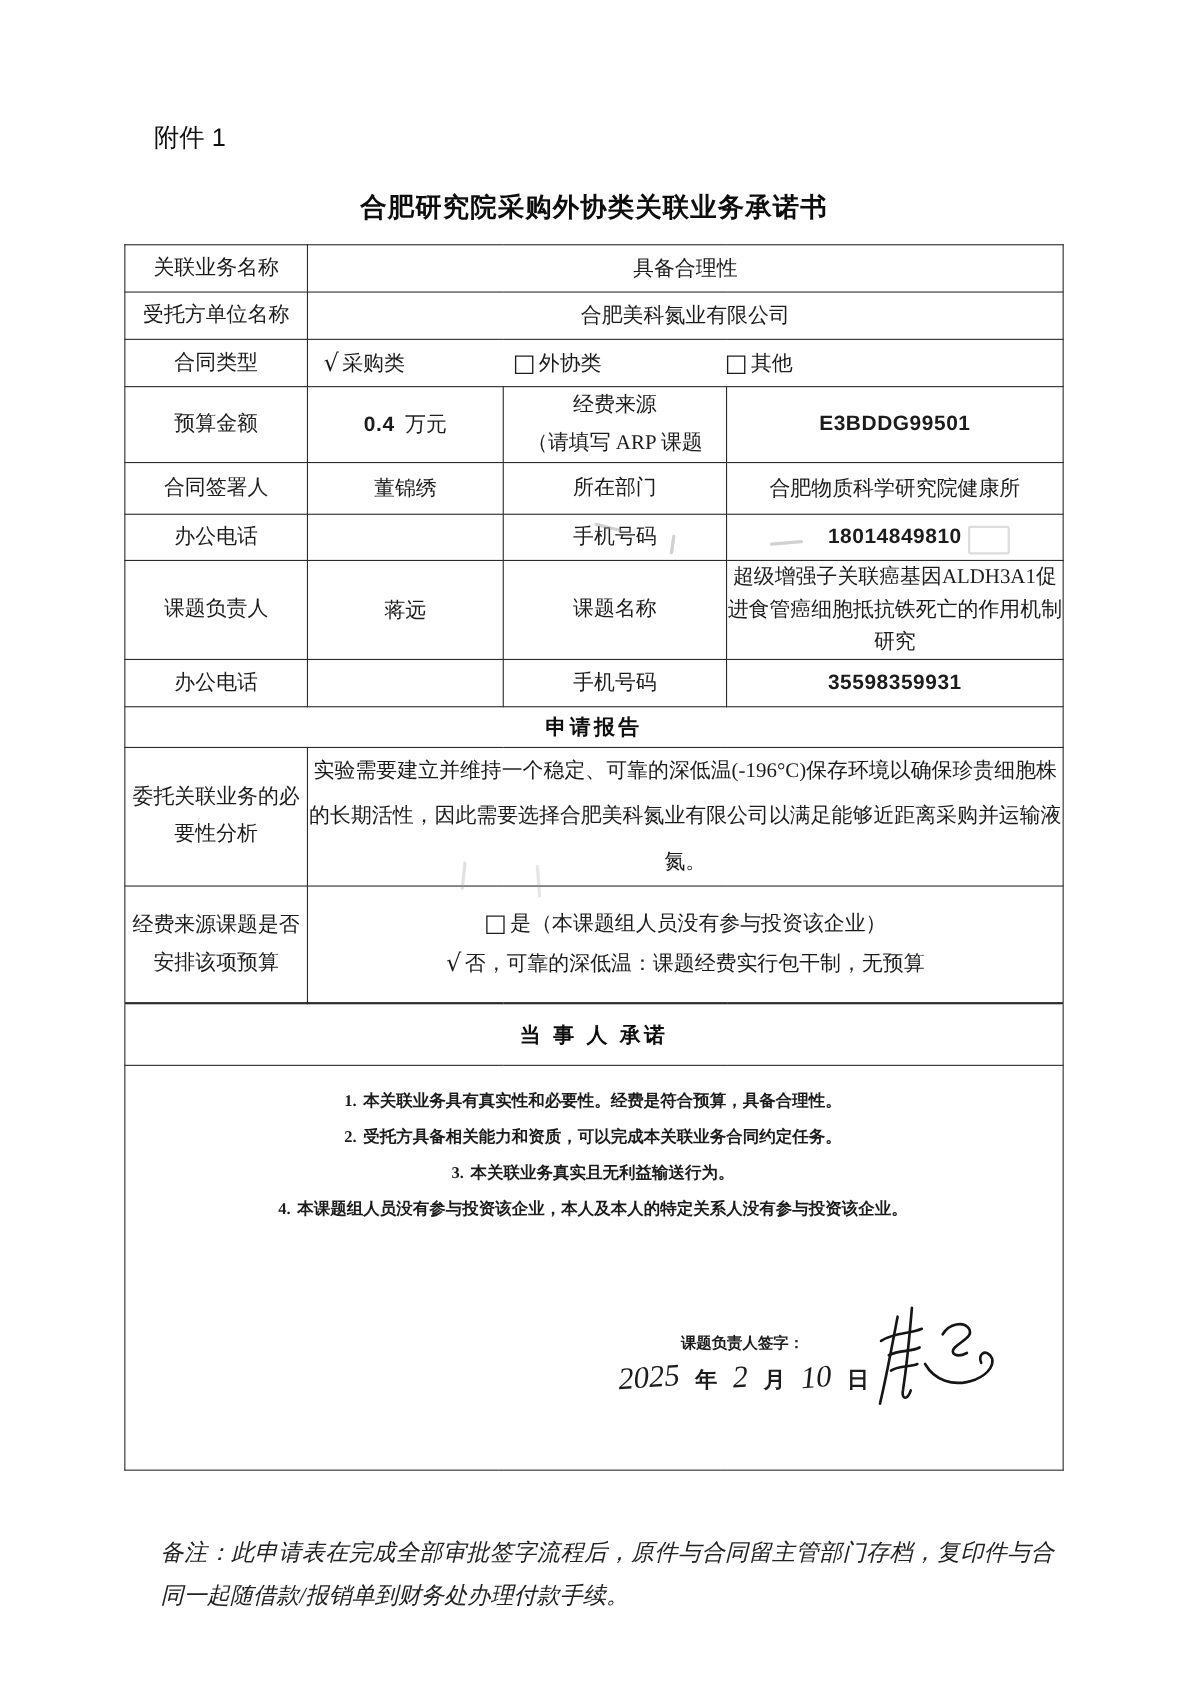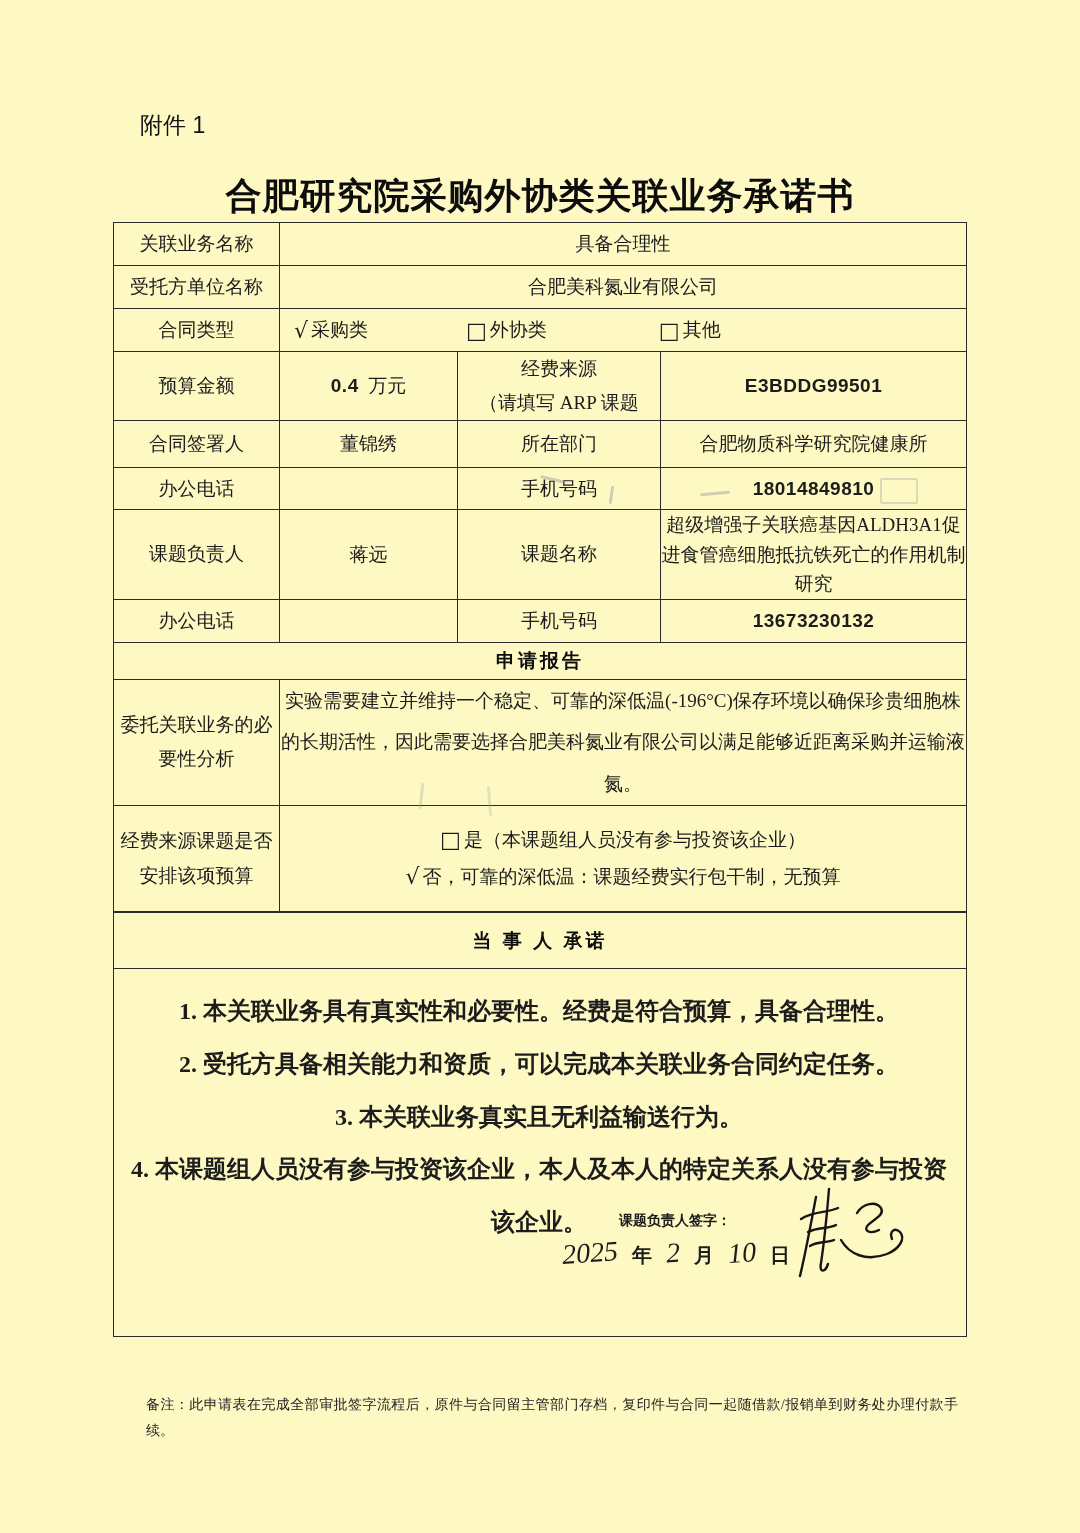--- a/index.html
+++ b/index.html
@@ -1,31 +1,31 @@
 <!DOCTYPE html>
 <html><head>
 <meta charset="utf-8">
 <style>
   html,body{margin:0;padding:0;background:#e8e8e8;}
   .sheet{
     position:relative;width:1080px;height:1533px;margin:0 auto;
-    background:#fef9c3;overflow:hidden;
+    background:#ffffff;overflow:hidden;
     font-family:"Liberation Serif","DejaVu Serif",serif;
     color:#1c1c1c;
   }
   .attach{
     position:absolute;left:140px;top:110px;
     font-family:"Liberation Sans","DejaVu Sans",sans-serif;
     font-size:23px;color:#111;
   }
   .title{
     position:absolute;left:0;top:172px;width:1080px;
     text-align:center;margin:0;
     font-family:"Liberation Sans","DejaVu Sans",sans-serif;
-    font-size:36px;font-weight:700;letter-spacing:1px;color:#0d0d0d;
+    font-size:24px;font-weight:700;letter-spacing:1px;color:#0d0d0d;
   }
   table.form{
     position:absolute;left:113px;top:222px;width:853px;
     border-collapse:collapse;table-layout:fixed;
   }
   table.form td{
     border:1.5px solid #2b2b2b;
     font-size:19px;text-align:center;vertical-align:middle;
     padding:0;overflow:hidden;
   }
@@ -47,41 +47,41 @@
   .mark{font-family:"DejaVu Sans",sans-serif;font-size:22px;line-height:1;margin-right:3px;position:relative;top:1px;}
   .src-cell{line-height:1.5;}
   .proj{line-height:1.55;padding:4px 8px;margin-left:27px;}
   .necessity-text{
     text-align:justify;line-height:2.2;font-size:19.5px;
     padding:10px 26px 0 34px;vertical-align:top;
   }
   .budget-opts{text-align:left;padding:26px 0 0 14px;line-height:1.9;vertical-align:top;}
   .commit-cell{vertical-align:top;text-align:left;}
   .commit-wrap{position:relative;width:100%;height:367px;}
-  .commit-list{padding:16px 16px 0 14px;line-height:2.2;font-size:24px;font-weight:600;text-align:center;}
+  .commit-list{padding:16px 16px 0 14px;line-height:2.2;font-size:15px;font-weight:600;text-align:center;}
   .commit-item .ci-num{margin-right:6px;}
   .sig-label{position:absolute;left:505px;top:243px;font-size:14px;font-weight:600;}
   .sig-date{position:absolute;left:448px;top:268px;display:flex;align-items:baseline;gap:14px;font-size:20px;font-weight:600;}
   .hw{font-style:italic;font-size:28px;font-weight:500;transform:rotate(-4deg);display:inline-block;font-family:"Liberation Serif",serif;}
   .sig-svg{position:absolute;left:677px;top:210px;}
   .watermark{
     position:absolute;left:303px;top:466px;
     font-size:31px;letter-spacing:3px;color:#8f8f8f;opacity:.8;
     filter:blur(.5px);font-weight:400;white-space:nowrap;
   }
   .wm-stroke{position:absolute;background:#9a9a9a;opacity:.45;border-radius:2px;}
   .ws1{left:540px;top:478px;width:26px;height:3px;transform:rotate(14deg);}
   .ws2{left:610px;top:486px;width:3px;height:18px;transform:rotate(8deg);}
   .ws3{left:700px;top:492px;width:30px;height:3px;transform:rotate(-5deg);}
   .ws4{left:880px;top:478px;width:34px;height:22px;border:2px solid #9a9a9a;background:transparent;opacity:.35;}
   .ws5{left:420px;top:783px;width:3px;height:26px;opacity:.3;transform:rotate(6deg);}
   .ws6{left:488px;top:786px;width:3px;height:30px;opacity:.25;transform:rotate(-4deg);}
   .footer-note{
     position:absolute;left:146px;top:1392px;width:812px;
-    font-size:14px;line-height:1.85;color:#222;text-align:justify;
+    font-size:21px;line-height:1.85;color:#222;text-align:justify;font-style:italic;
   }
 </style>
 </head>
 <body>
 
 <div class="sheet">
 
   <div class="attach">附件 1</div>
   <h1 class="title">合肥研究院采购外协类关联业务承诺书</h1>
 
@@ -154,21 +154,21 @@
       <td class="lbl">课题负责人</td>
       <td>蒋远</td>
       <td class="lbl">课题名称</td>
       <td class="proj">超级增强子关联癌基因ALDH3A1促进食管癌细胞抵抗铁死亡的作用机制研究</td>
     </tr>
 
     <tr class="r8">
       <td class="lbl">办公电话</td>
       <td></td>
       <td class="lbl">手机号码</td>
-      <td class="num">13673230132</td>
+      <td class="num">35598359931</td>
     </tr>
 
     <tr class="r9">
       <td colspan="4" class="sec-head">申请报告</td>
     </tr>
 
     <tr class="r10">
       <td class="lbl">委托关联业务的必要性分析</td>
       <td colspan="3" class="necessity-text">实验需要建立并维持一个稳定、可靠的深低温(-196°C)保存环境以确保珍贵细胞株的长期活性，因此需要选择合肥美科氮业有限公司以满足能够近距离采购并运输液氮。</td>
     </tr>

